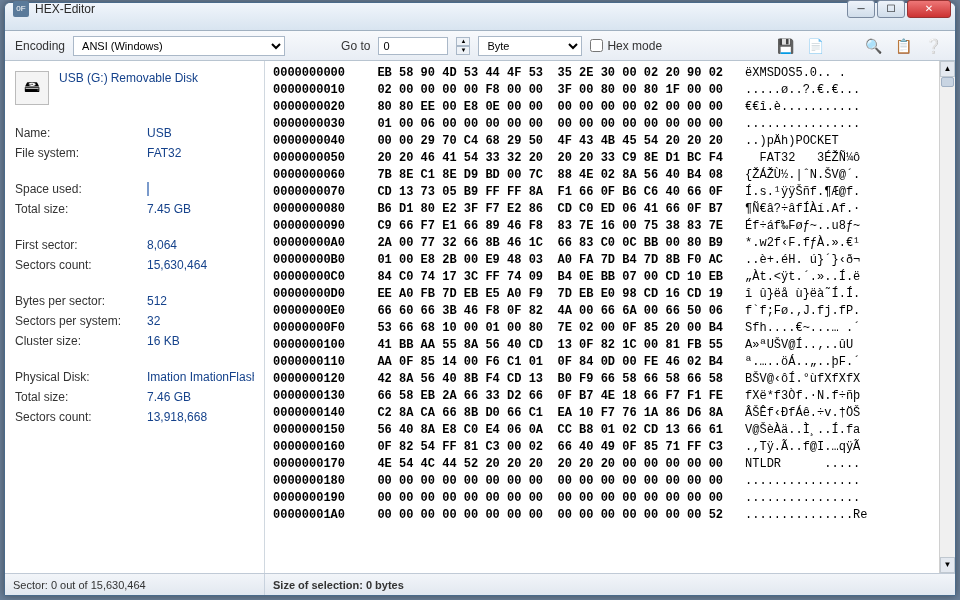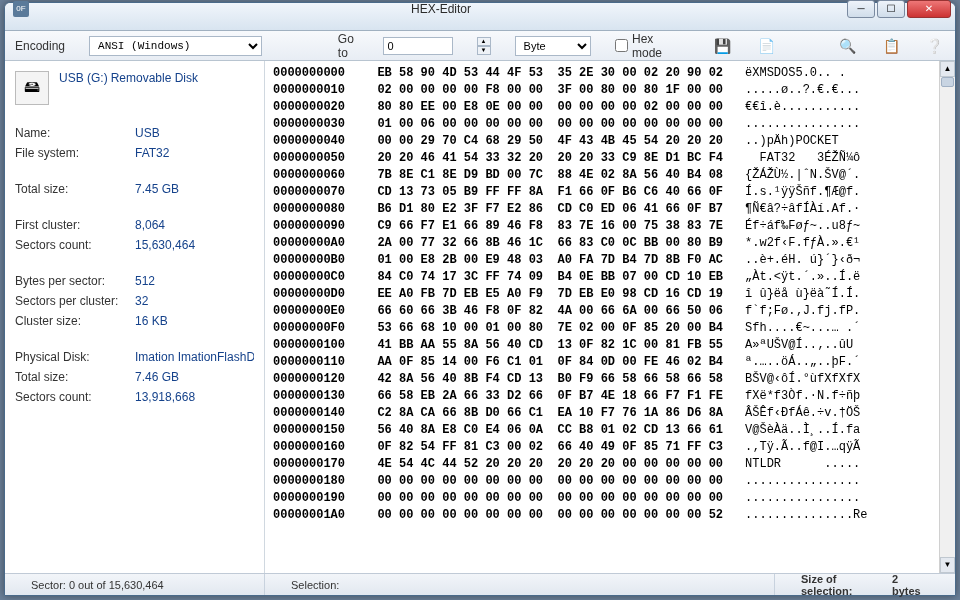--- a/index.html
+++ b/index.html
@@ -1,57 +1,57 @@
 <!DOCTYPE html>
 <html><head>
 <meta charset="utf-8">
 <style>
 * { box-sizing: border-box; margin: 0; padding: 0; }
 body { font-family: "Segoe UI", Tahoma, sans-serif; font-size: 11px; background: #6b8099; width: 960px; height: 600px; overflow: hidden; }
 .window { width: 952px; height: 594px; margin: 2px auto; background: #fff; border: 1px solid #4a6a8a; border-radius: 6px 6px 0 0; box-shadow: 0 0 8px rgba(0,0,0,0.4); display: flex; flex-direction: column; }
 .titlebar { height: 28px; background: linear-gradient(#f0f5fb, #d8e4f0); border-radius: 6px 6px 0 0; display: flex; align-items: center; padding: 0 4px 16px 8px; border-bottom: 1px solid #a0b0c0; }
 .titlebar-icon { width: 16px; height: 16px; background: #5a7a9a; border-radius: 2px; margin-right: 6px; display: flex; align-items: center; justify-content: center; color: #fff; font-size: 8px; }
-.titlebar-text { flex: 1; color: #2a2a2a; font-size: 12px; text-align: center; }
+.titlebar-text { flex: 1; color: #2a2a2a; font-size: 12px; }
 .win-btns { display: flex; gap: 2px; }
 .win-btn { width: 28px; height: 18px; border: 1px solid #7a8aa0; border-radius: 3px; background: linear-gradient(#eef3fa,#d0ddea); display: flex; align-items: center; justify-content: center; font-size: 10px; cursor: pointer; }
 .win-btn.close { background: linear-gradient(#e77,#c33); color: #fff; width: 44px; border-color: #933; }
-.toolbar { height: 30px; background: linear-gradient(#f7f9fc,#e8edf4); border-bottom: 1px solid #b8c4d0; display: flex; align-items: center; padding: 0 10px; gap: 24px; font-size: 12px; }
+.toolbar { height: 30px; background: linear-gradient(#f7f9fc,#e8edf4); border-bottom: 1px solid #b8c4d0; display: flex; align-items: center; padding: 0 10px; gap: 8px; font-size: 12px; }
 .toolbar label { color: #333; }
 .toolbar select, .toolbar input[type=text] { border: 1px solid #aab8c8; padding: 2px 4px; font-size: 11px; background: #fff; }
-.toolbar select.enc { width: 240px; font-family: Liberation Mono, monospace; }
+.toolbar select.enc { width: 212px; }
 .toolbar input.goto { width: 70px; }
 .spinner { display: flex; flex-direction: column; }
 .spinner-btn { width: 14px; height: 9px; border: 1px solid #aab8c8; background: #eef2f7; font-size: 6px; line-height: 6px; text-align: center; cursor: pointer; }
 .toolbar select.type { width: 104px; }
 .hexmode { display: flex; align-items: center; gap: 4px; }
 .hexmode input { width: 13px; height: 13px; }
 .toolbar-spacer { flex: 1; }
 .tool-icon { width: 22px; height: 22px; border: 1px solid transparent; border-radius: 3px; display: flex; align-items: center; justify-content: center; cursor: pointer; font-size: 14px; }
 .body { flex: 1; display: flex; overflow: hidden; }
 .sidebar { width: 260px; background: #fff; border-right: 1px solid #d0d8e0; padding: 10px; overflow: hidden; }
 .drive-head { display: flex; align-items: flex-start; gap: 10px; margin-bottom: 18px; }
 .drive-icon { width: 34px; height: 34px; border: 1px solid #bbb; background: #f4f4f4; display: flex; align-items: center; justify-content: center; font-size: 16px; }
 .drive-text { display: flex; flex-direction: row; gap: 3px; color: #15428b; font-size: 12px; }
 .info-block { margin-bottom: 16px; }
-.info-row { display: flex; padding: 3px 0; font-size: 12px; }
+.info-row { display: flex; padding: 3px 0; font-size: 12px; gap: 12px; }
 .info-label { width: 120px; color: #333; }
 .info-val { color: #15428b; flex: 1; overflow: hidden; white-space: nowrap; }
 .progress { width: 100px; height: 12px; border: 1px solid #7a9acb; background: #fff; position: relative; }
 .progress-fill { height: 100%; background: linear-gradient(#5aa0e8,#2a70c8); width: 58%; }
 .hexpane { flex: 1; background: #fff; overflow: hidden; position: relative; display: flex; }
 .hexcontent { flex: 1; font-family: Consolas, "Courier New", monospace; font-size: 12px; line-height: 17px; padding: 4px 0 4px 8px; white-space: pre; color: #222; overflow: hidden; }
 .hexrow { display: flex; }
 .offset { width: 90px; color: #000; font-weight: bold; }
 .bytes { color: #000; font-weight: bold; letter-spacing: 0; }
 .ascii { margin-left: 22px; color: #000; }
 .scrollbar { width: 16px; background: #f0f0f0; border-left: 1px solid #d0d0d0; position: relative; }
 .scroll-arrow { height: 16px; background: #e4e9f0; border: 1px solid #c0c8d0; font-size: 8px; text-align: center; line-height: 14px; cursor: pointer; }
 .scroll-thumb { position: absolute; top: 16px; left: 1px; right: 1px; height: 10px; background: #c8d4e2; border: 1px solid #a0b0c4; border-radius: 2px; }
 .statusbar { height: 22px; background: linear-gradient(#f2f5f9,#e2e8f0); border-top: 1px solid #c0cad6; display: flex; align-items: center; font-size: 11px; color: #333; }
-.status-cell { padding: 0 26px; border-right: 1px solid #c8d2de; height: 100%; display: flex; align-items: center; }
+.status-cell { padding: 0 8px; border-right: 1px solid #c8d2de; height: 100%; display: flex; align-items: center; }
 .status-cell:first-child { width: 260px; }
 .status-cell.sel { flex: 1; }
 .status-cell:last-child { border-right: none; width: 180px; font-weight: bold; }
 </style>
 </head>
 <body>
 
 <div class="window">
   <div class="titlebar">
     <div class="titlebar-icon">0F</div>
@@ -105,41 +105,45 @@
             <span class="info-label">Name:</span>
             <span class="info-val">USB</span>
           </div>
         <div class="info-row">
             <span class="info-label">File system:</span>
             <span class="info-val">FAT32</span>
           </div>
       </div>
       <div class="info-block">
         <div class="info-row">
+            <span class="info-label">Space used:</span>
+            <span class="info-val"><span class="progress"><span class="progress-fill"></span></span></span>
+          </div>
+        <div class="info-row">
             <span class="info-label">Total size:</span>
             <span class="info-val">7.45 GB</span>
           </div>
       </div>
       <div class="info-block">
         <div class="info-row">
-            <span class="info-label">First cluster:</span>
+            <span class="info-label">First sector:</span>
             <span class="info-val">8,064</span>
           </div>
         <div class="info-row">
             <span class="info-label">Sectors count:</span>
             <span class="info-val">15,630,464</span>
           </div>
       </div>
       <div class="info-block">
         <div class="info-row">
             <span class="info-label">Bytes per sector:</span>
             <span class="info-val">512</span>
           </div>
         <div class="info-row">
-            <span class="info-label">Sectors per cluster:</span>
+            <span class="info-label">Sectors per system:</span>
             <span class="info-val">32</span>
           </div>
         <div class="info-row">
             <span class="info-label">Cluster size:</span>
             <span class="info-val">16 KB</span>
           </div>
       </div>
       <div class="info-block">
         <div class="info-row">
             <span class="info-label">Physical Disk:</span>
@@ -163,20 +167,17 @@
         <div class="scroll-thumb"></div>
         <div class="scroll-arrow" style="position:absolute;bottom:0;left:0;right:0">▼</div>
       </div>
     </div>
   </div>
 
   <div class="statusbar">
     <div class="status-cell">
       <span>Sector:</span>&nbsp;<span>0 out of 15,630,464</span>
     </div>
-    <div class="status-cell sel">
-      <span>Selection:</span>
-    </div>
     <div class="status-cell">
-      <span>Size of selection:</span>&nbsp;<span>2 bytes</span>
+      <span>Size of selection:</span>&nbsp;<span>0 bytes</span>
     </div>
   </div>
 </div>
 
 </body></html>

